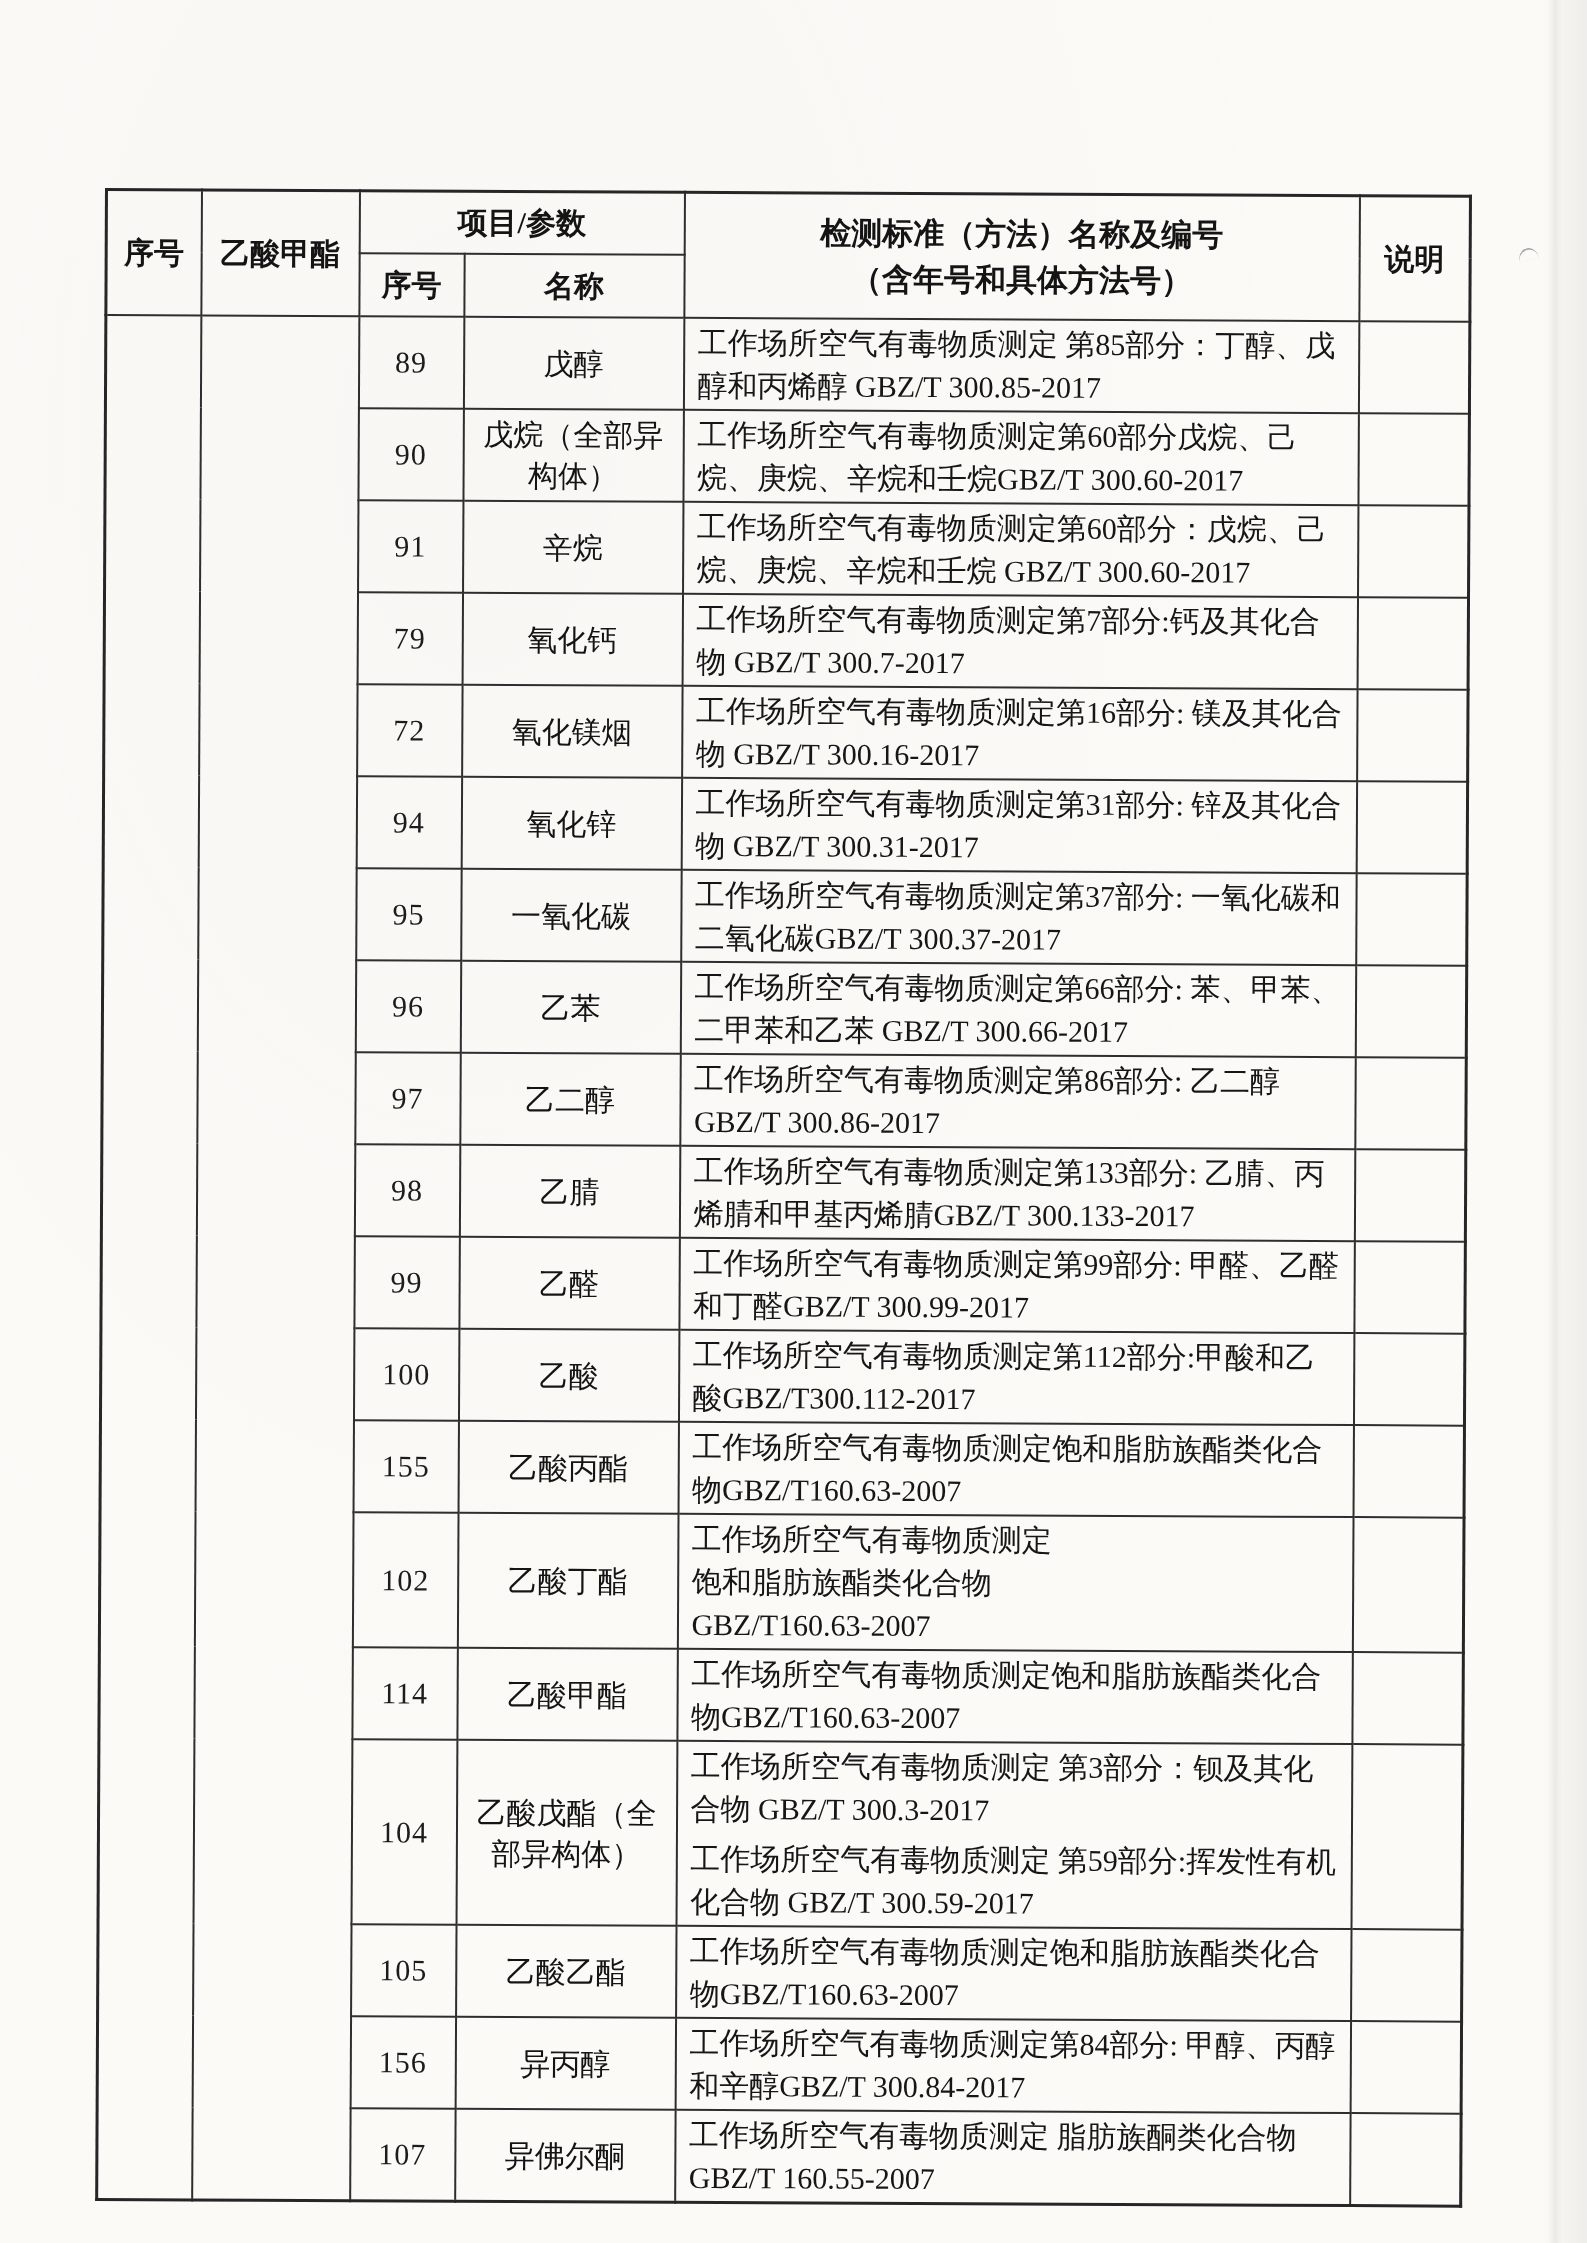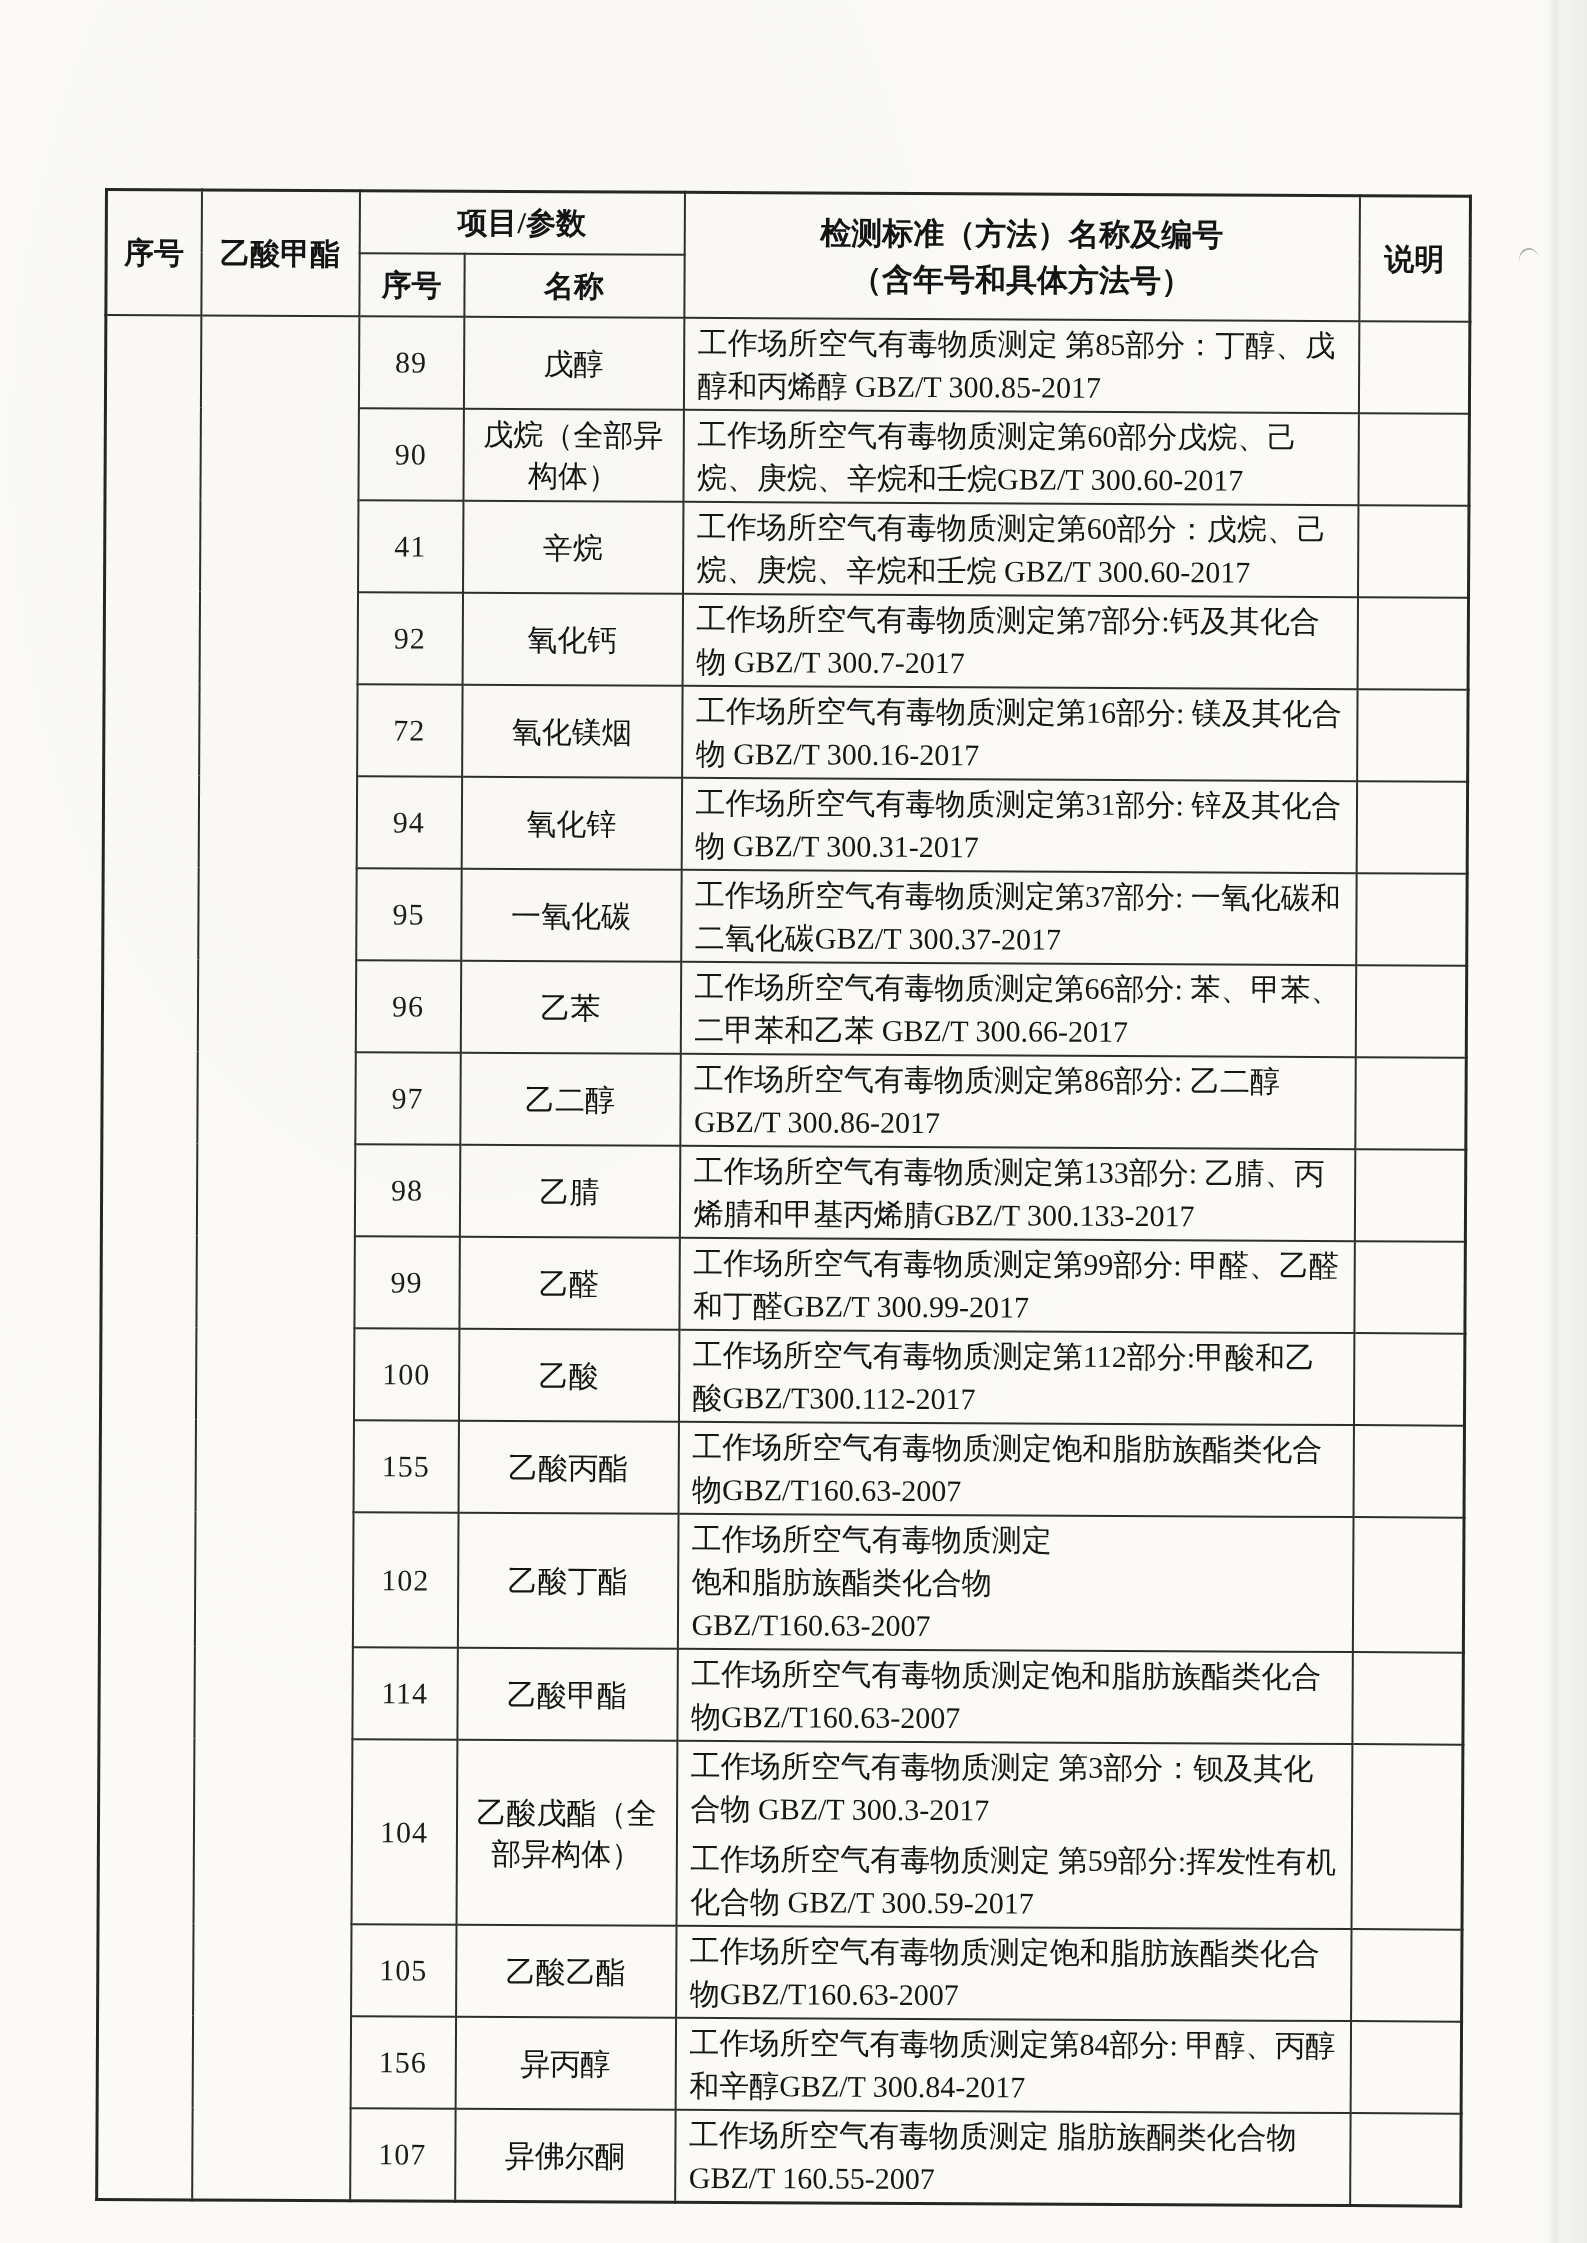--- a/index.html
+++ b/index.html
@@ -105,29 +105,29 @@
       </tr>
       <tr>
         <td class="c-no">90</td>
         <td class="c-name">戊烷（全部异构体）</td>
         <td class="c-std">
           <div class="std-line">工作场所空气有毒物质测定第60部分戊烷、己烷、庚烷、辛烷和壬烷GBZ/T 300.60-2017</div>
         </td>
         <td class="c-note"></td>
       </tr>
       <tr>
-        <td class="c-no">41</td>
+        <td class="c-no">91</td>
         <td class="c-name">辛烷</td>
         <td class="c-std">
           <div class="std-line">工作场所空气有毒物质测定第60部分：戊烷、己烷、庚烷、辛烷和壬烷 GBZ/T 300.60-2017</div>
         </td>
         <td class="c-note"></td>
       </tr>
       <tr>
-        <td class="c-no">92</td>
+        <td class="c-no">79</td>
         <td class="c-name">氧化钙</td>
         <td class="c-std">
           <div class="std-line">工作场所空气有毒物质测定第7部分:钙及其化合物 GBZ/T 300.7-2017</div>
         </td>
         <td class="c-note"></td>
       </tr>
       <tr>
         <td class="c-no">72</td>
         <td class="c-name">氧化镁烟</td>
         <td class="c-std">

